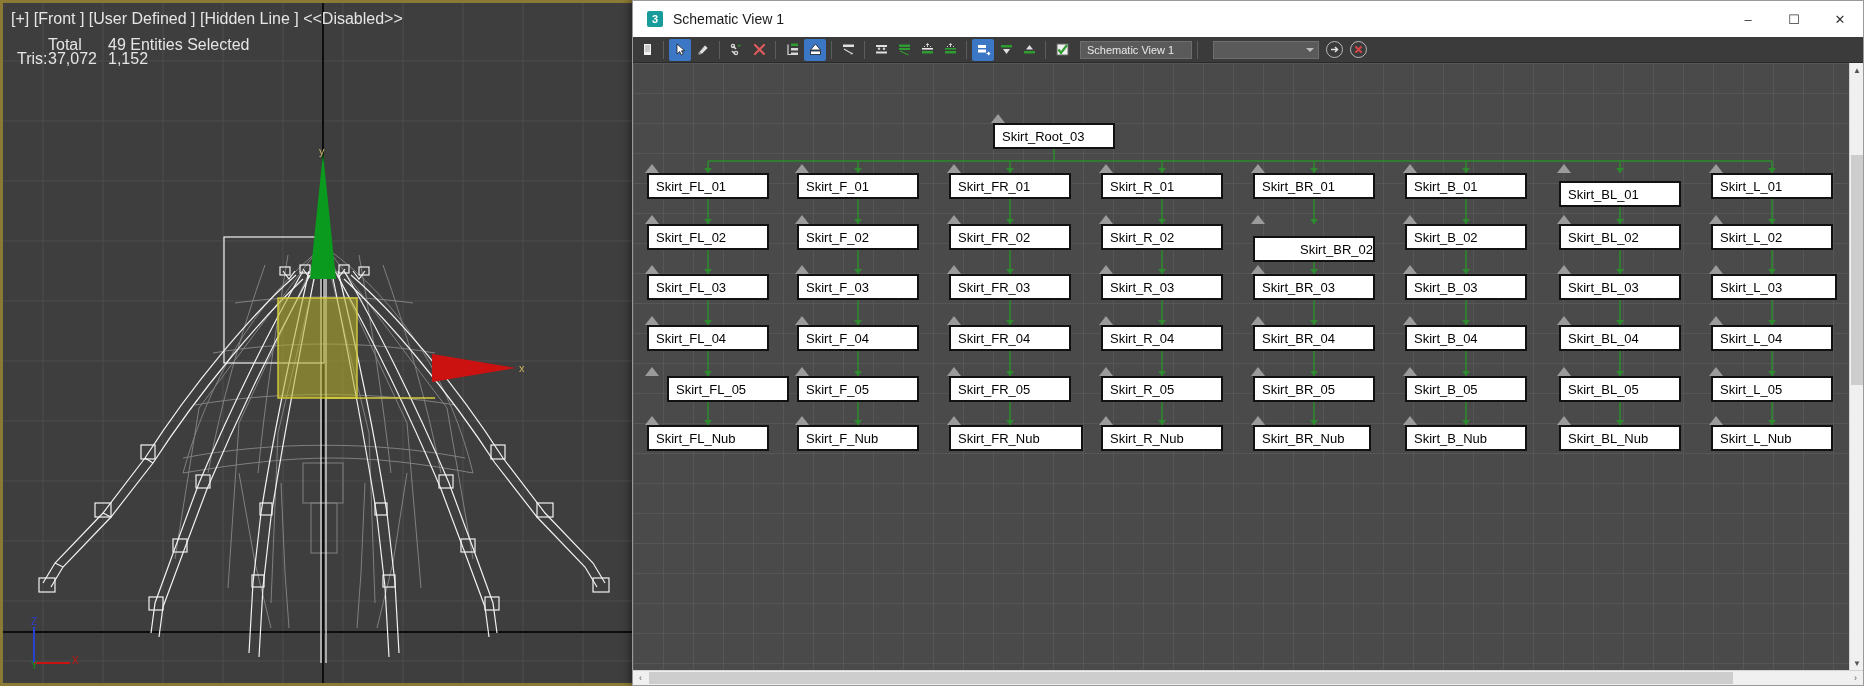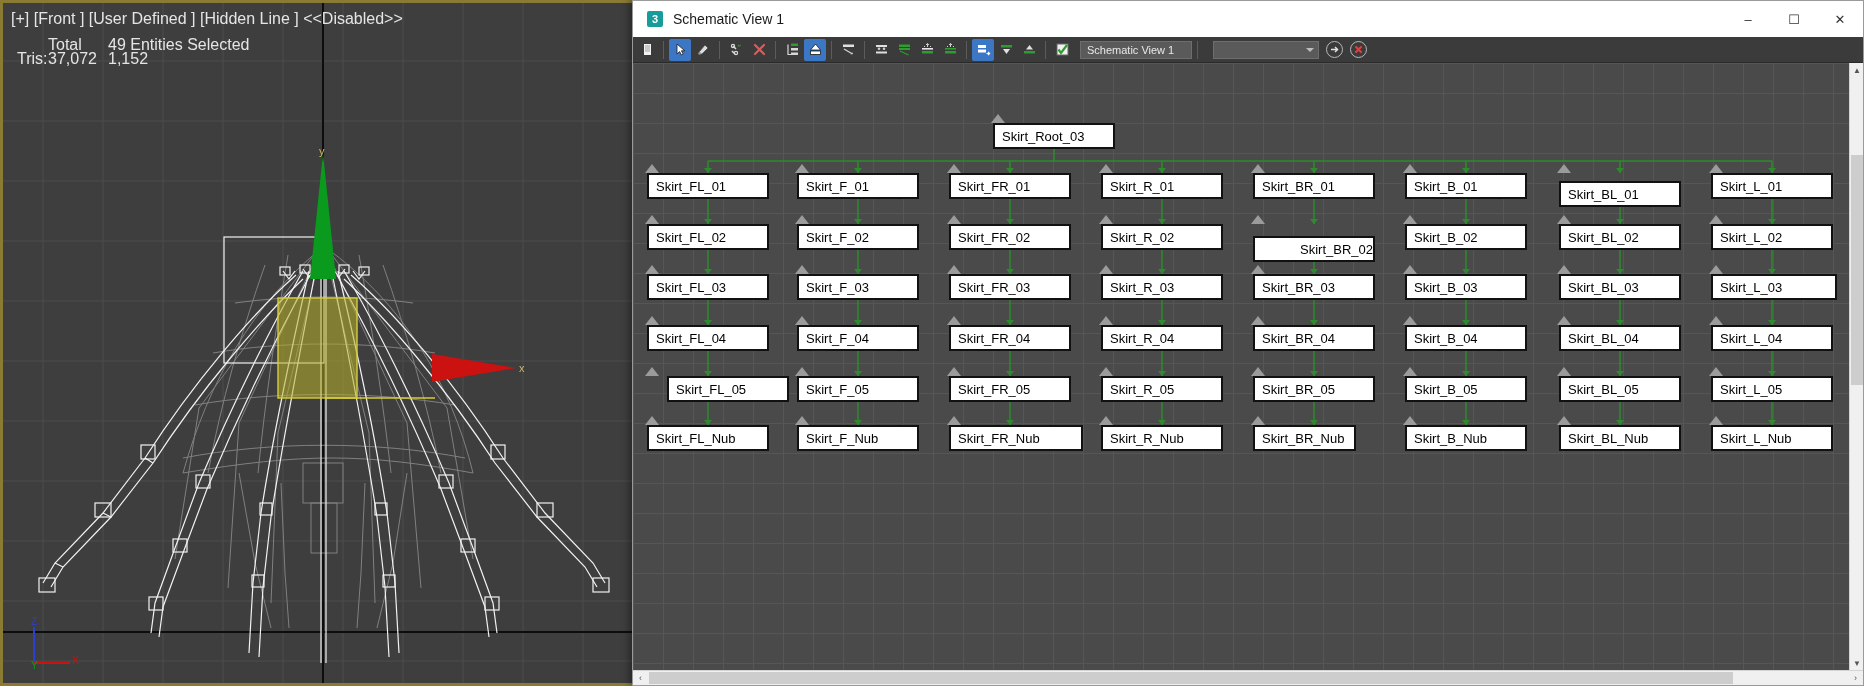--- a/index.html
+++ b/index.html
@@ -724,21 +724,21 @@
           </div>
           <div class="node-tri" style="left: 618px; top: 253px;"></div>
           <div class="node" style="left: 620px; top: 262px; width: 122px;">
             <span>Skirt_BR_04</span>
           </div>
           <div class="node-tri" style="left: 618px; top: 304px;"></div>
           <div class="node" style="left: 620px; top: 313px; width: 122px;">
             <span>Skirt_BR_05</span>
           </div>
           <div class="node-tri" style="left: 618px; top: 353px;"></div>
-          <div class="node" style="left: 620px; top: 362px; width: 103px;">
+          <div class="node" style="left: 620px; top: 362px; width: 118px;">
             <span>Skirt_BR_Nub</span>
           </div>
           <div class="node-tri" style="left: 770px; top: 101px;"></div>
           <div class="node" style="left: 772px; top: 110px; width: 122px;">
             <span>Skirt_B_01</span>
           </div>
           <div class="node-tri" style="left: 770px; top: 152px;"></div>
           <div class="node" style="left: 772px; top: 161px; width: 122px;">
             <span>Skirt_B_02</span>
           </div>

